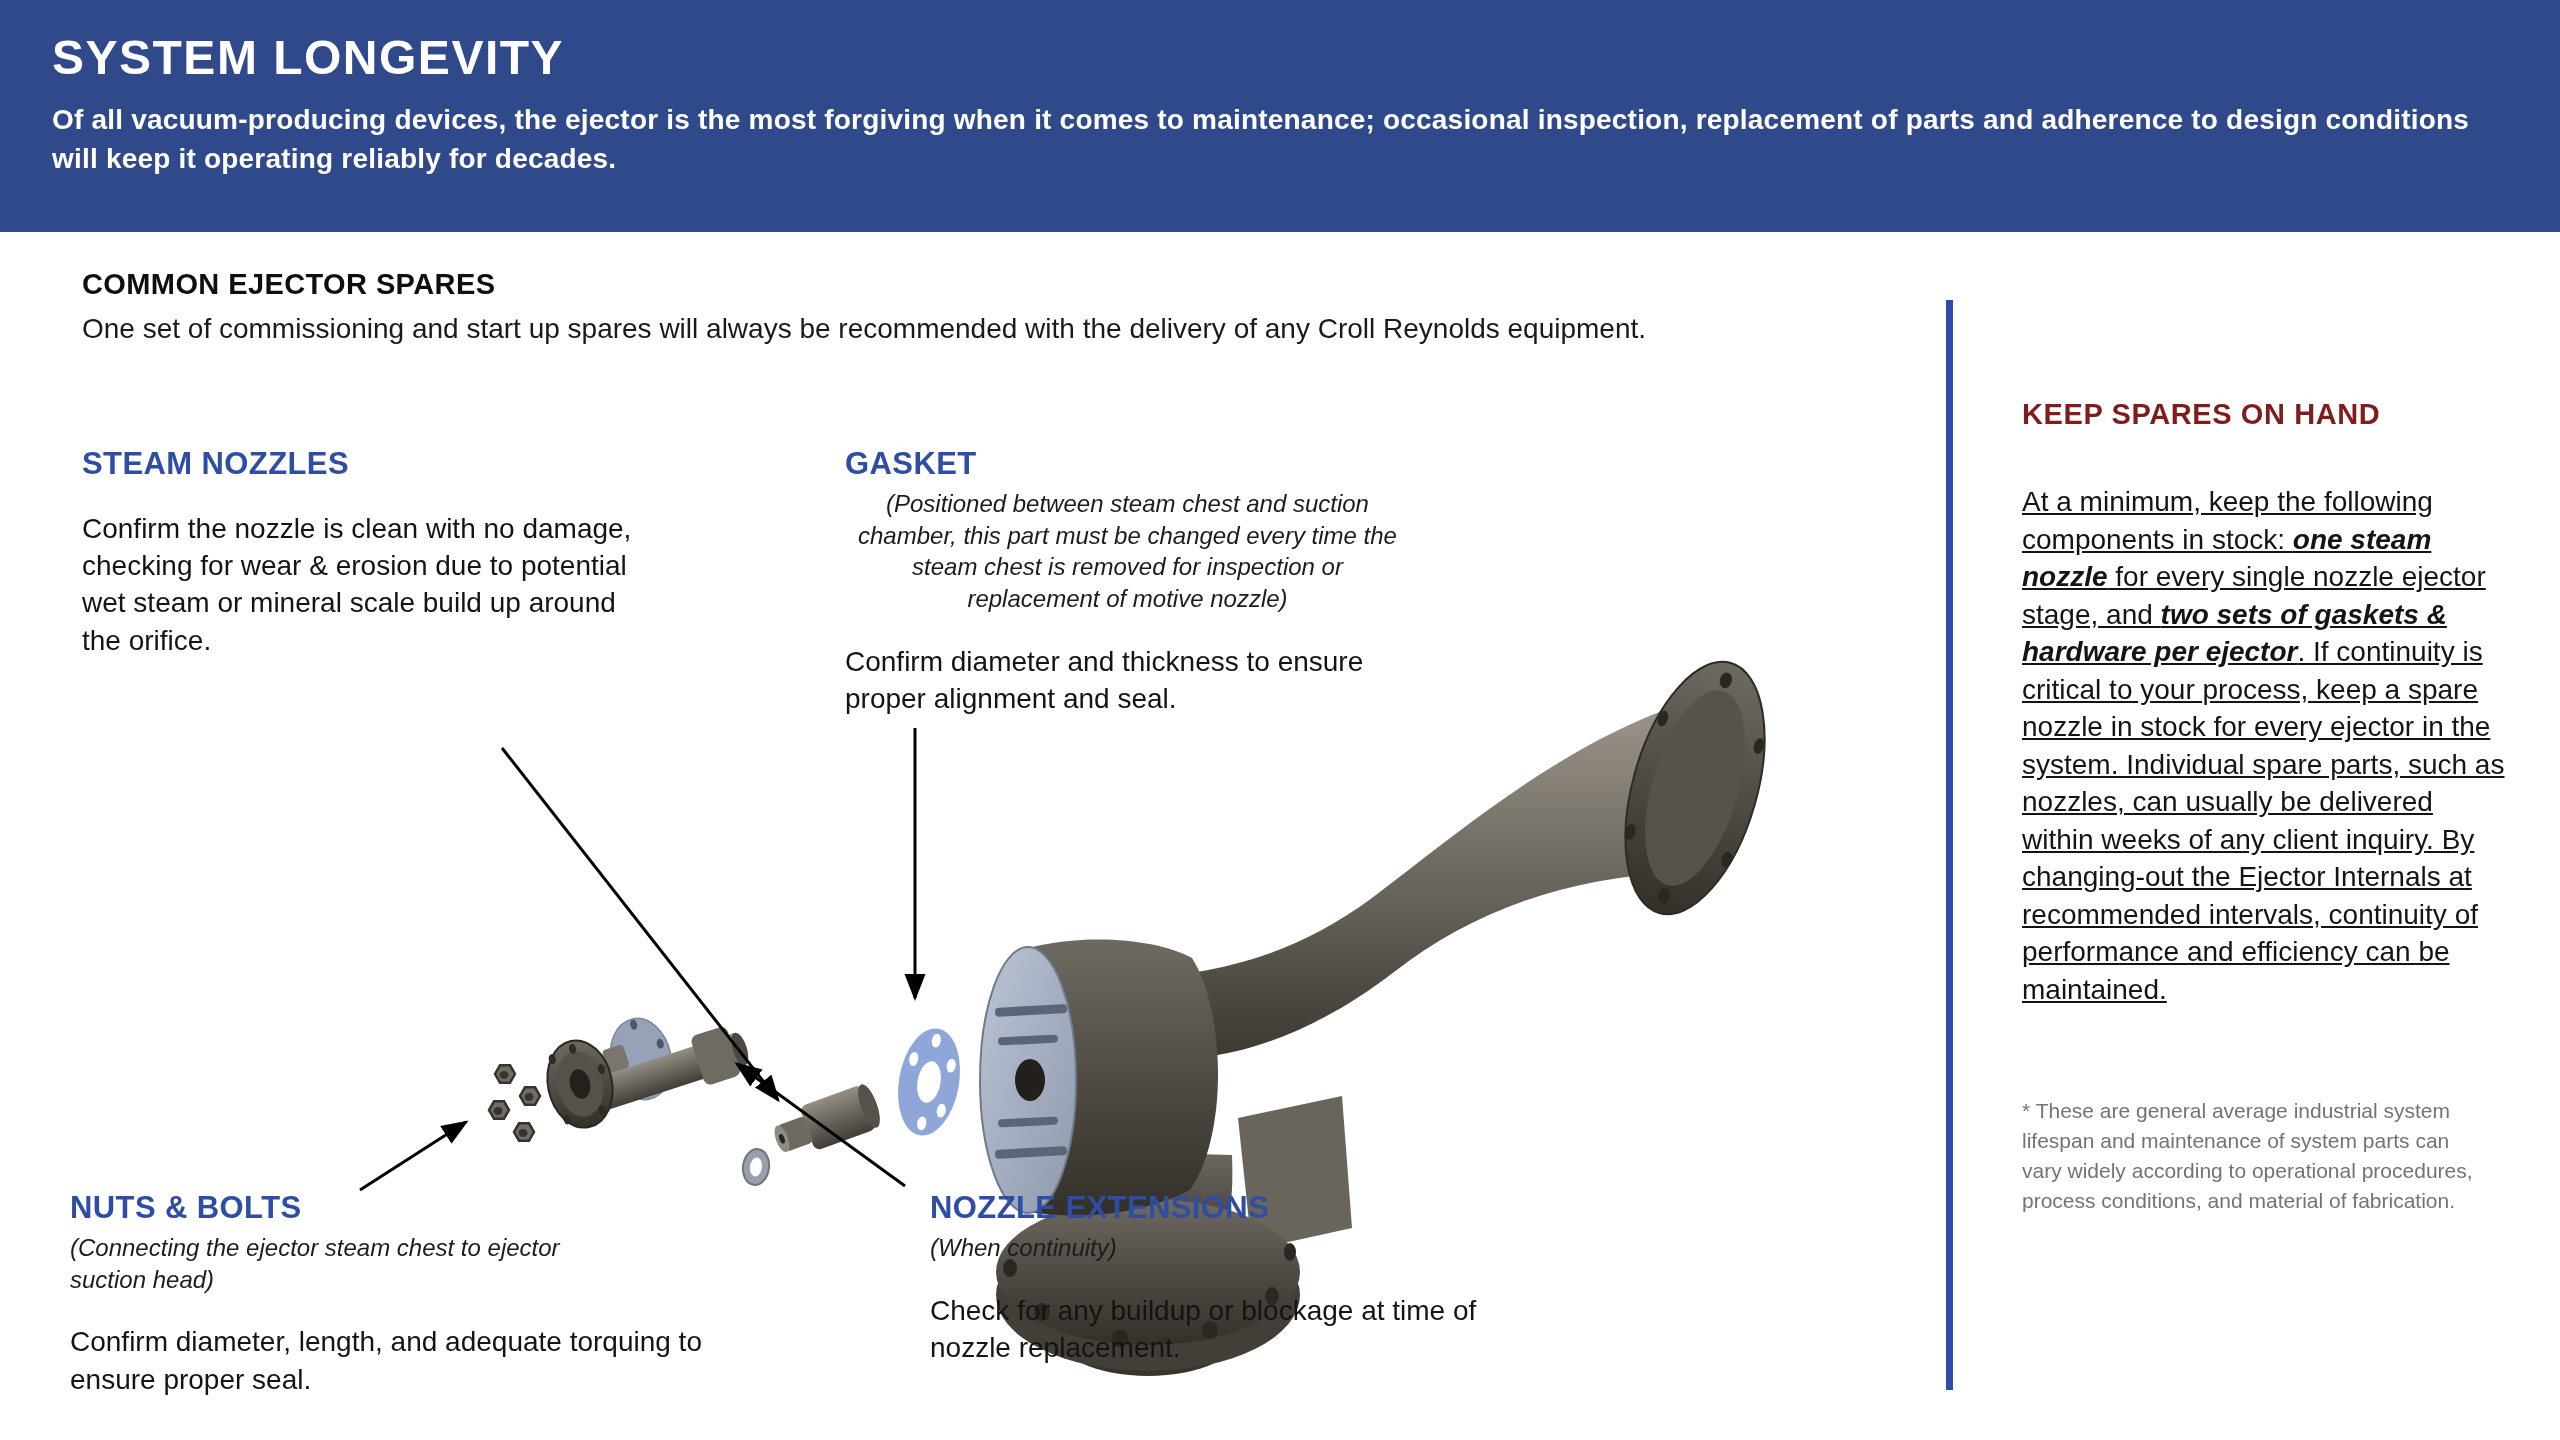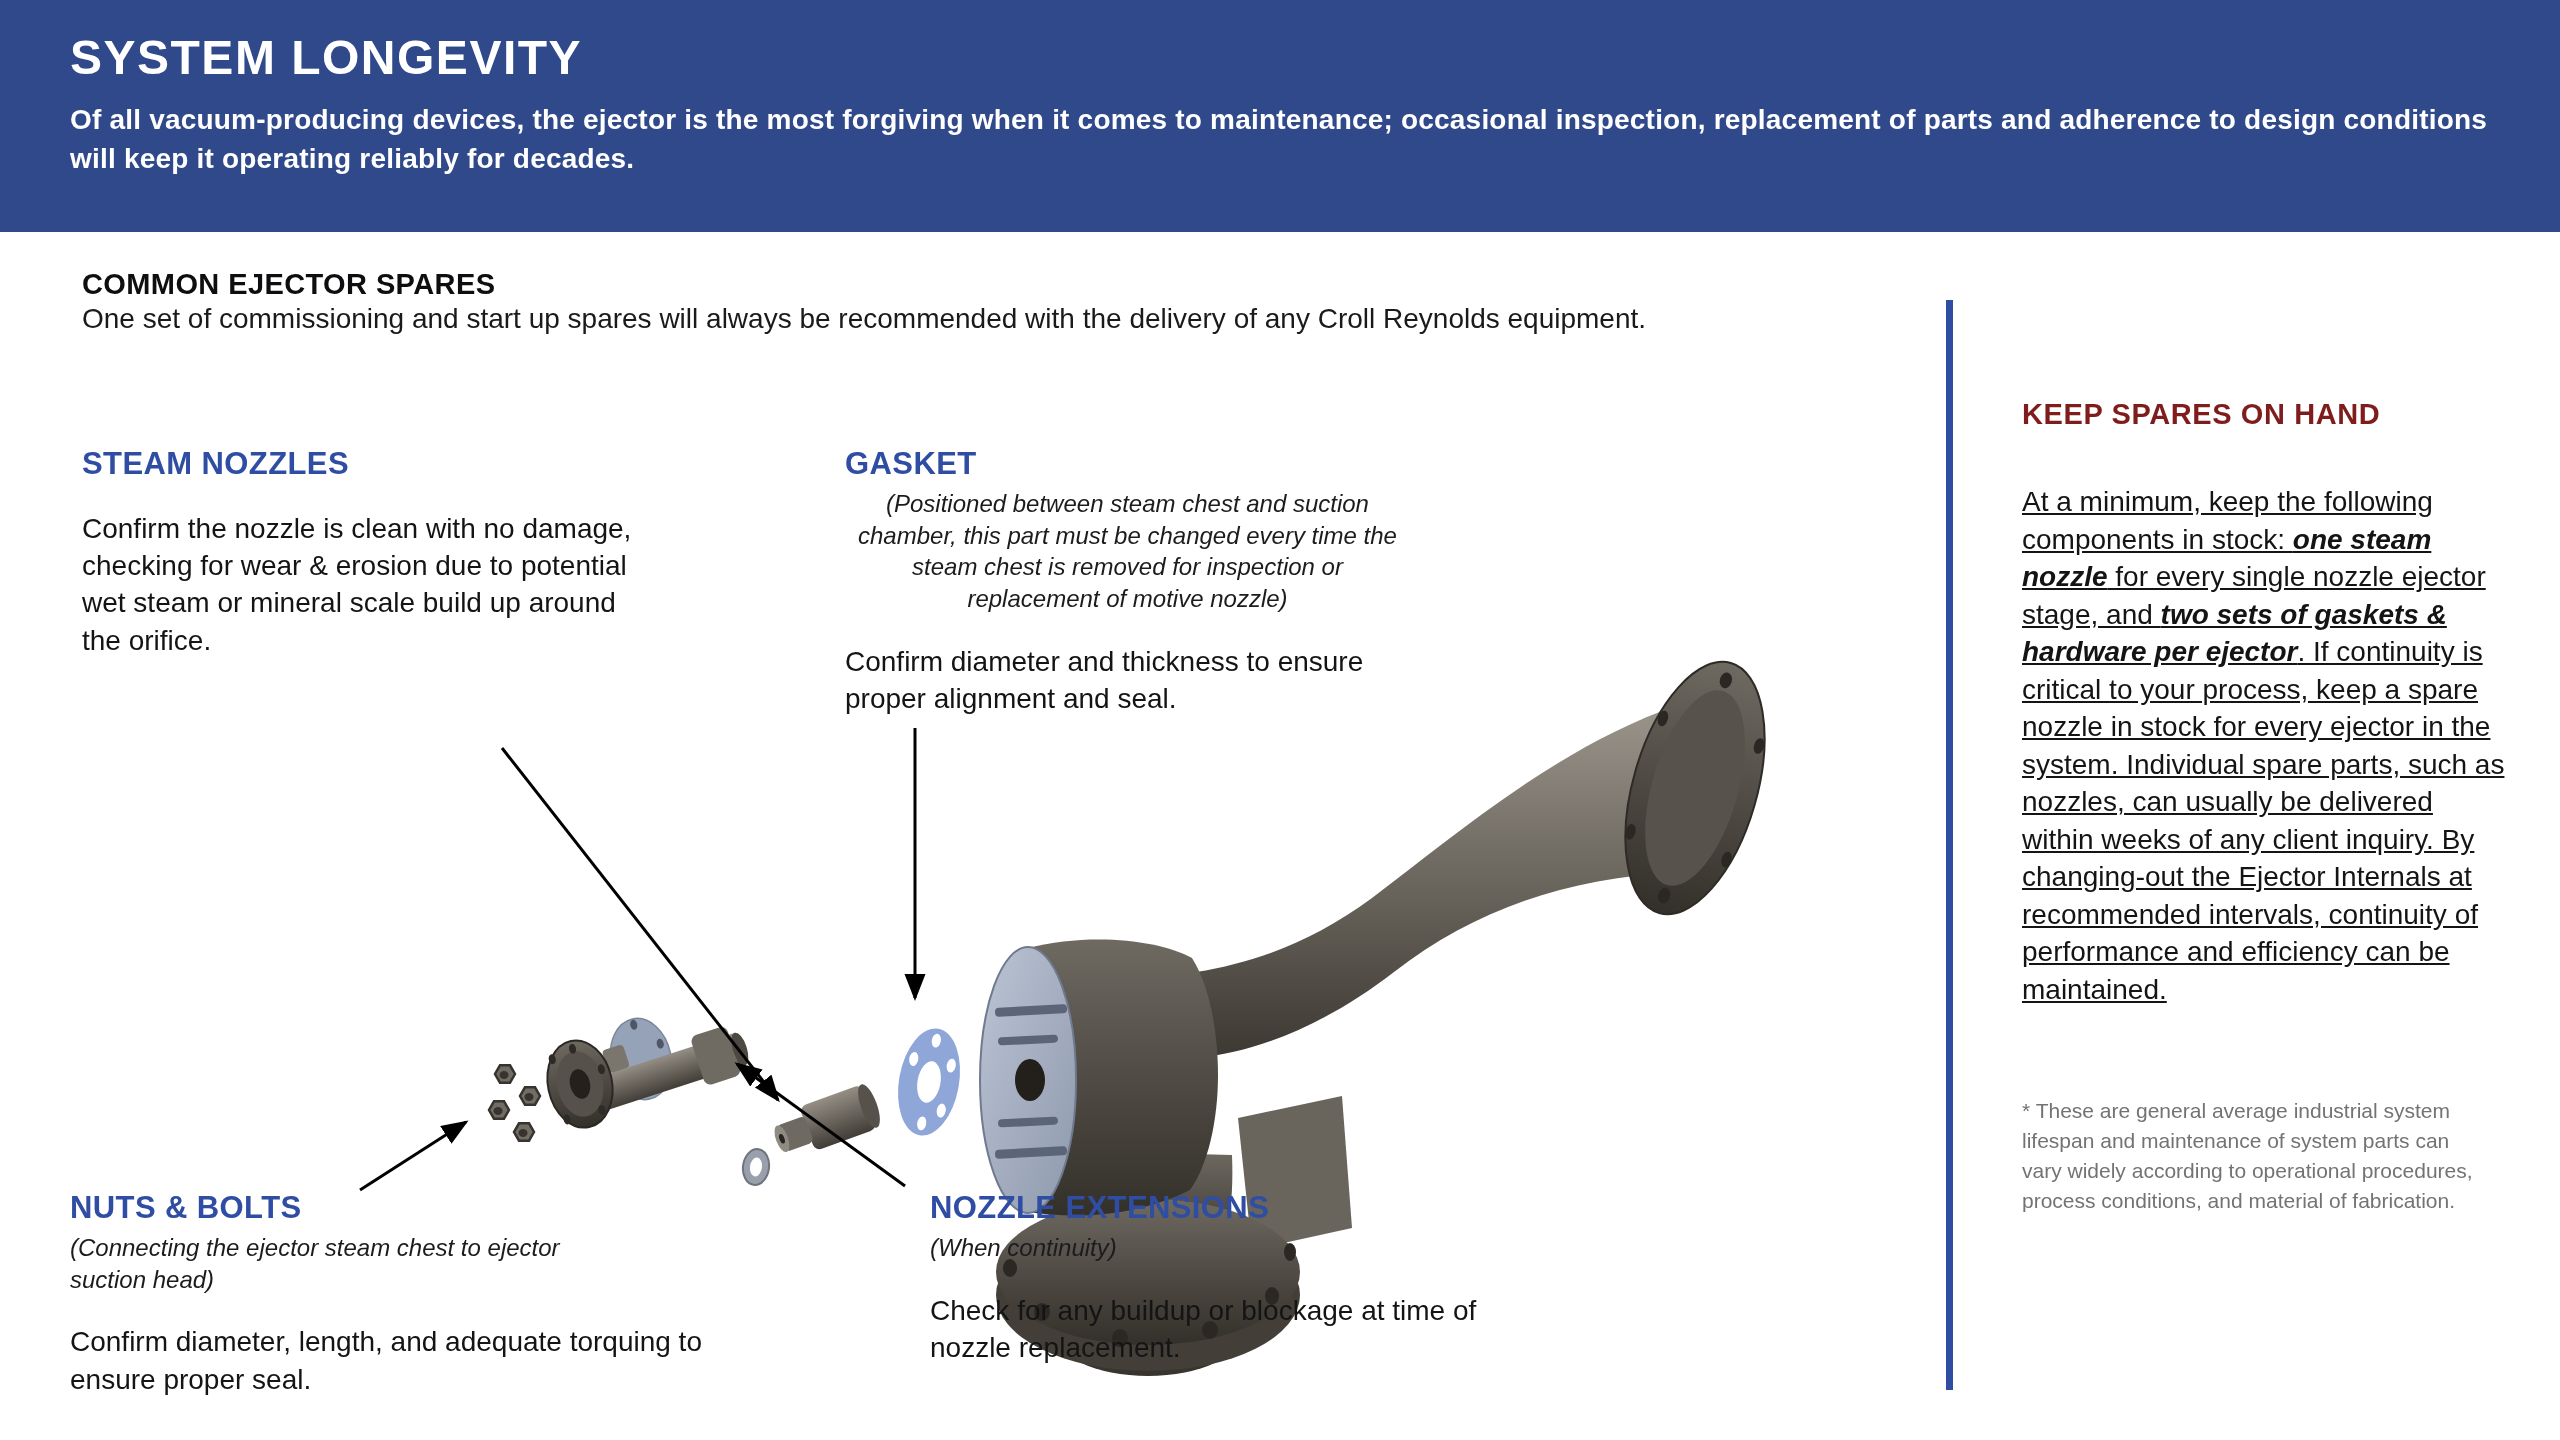--- a/index.html
+++ b/index.html
@@ -6,33 +6,33 @@
   body{
     width:2560px;height:1440px;position:relative;overflow:hidden;
     background:#ffffff;
     font-family:"Liberation Sans", sans-serif;
     color:#1a1a1a;
   }
   
   .banner{
     position:absolute;left:0;top:0;width:2560px;height:232px;
     background:#30498A;color:#ffffff;box-sizing:border-box;
-    padding:30px 44px 0 70px;
+    padding:30px 44px 0 52px;
   }
   .banner h1{
     margin:0;font-size:48px;font-weight:bold;letter-spacing:1.5px;
   }
   .banner p{
     margin:16px 0 0 0;font-size:28px;font-weight:bold;line-height:1.38;
     max-width:2460px;letter-spacing:.2px;
   }
   
   .intro{position:absolute;left:82px;top:268px;width:1840px;}
   .intro h2{margin:0;font-size:29px;font-weight:bold;color:#0e0e10;letter-spacing:.4px;}
-  .intro p{margin:2px 0 0 0;font-size:28px;color:#1a1a1a;}
+  .intro p{margin:12px 0 0 0;font-size:28px;color:#1a1a1a;}
   
   .callout{position:absolute;z-index:3;}
   .callout h3{margin:0;font-size:31px;font-weight:bold;color:#2F4DA3;letter-spacing:.4px;}
   .callout .note{margin:6px 0 0 0;font-size:24px;font-style:italic;line-height:1.32;color:#1c1c1e;}
   .callout .body{margin:28px 0 0 0;font-size:28px;line-height:1.33;color:#141414;}
   #co-steam{left:82px;top:446px;width:575px;}
   #co-gasket{left:845px;top:446px;width:585px;}
   #co-nuts{left:70px;top:1190px;width:640px;}
   #co-noz{left:930px;top:1190px;width:600px;}
   

